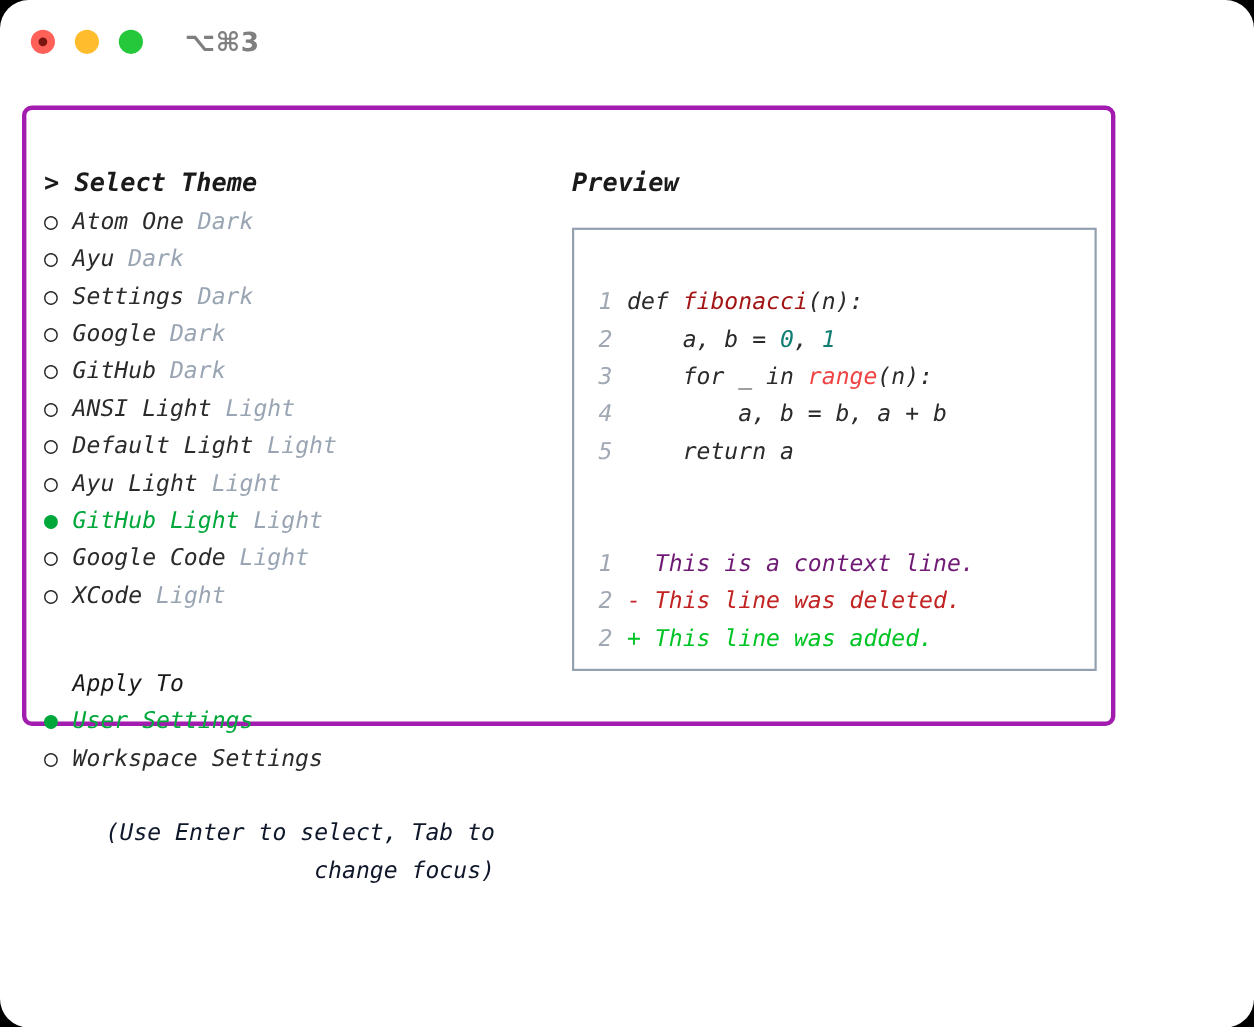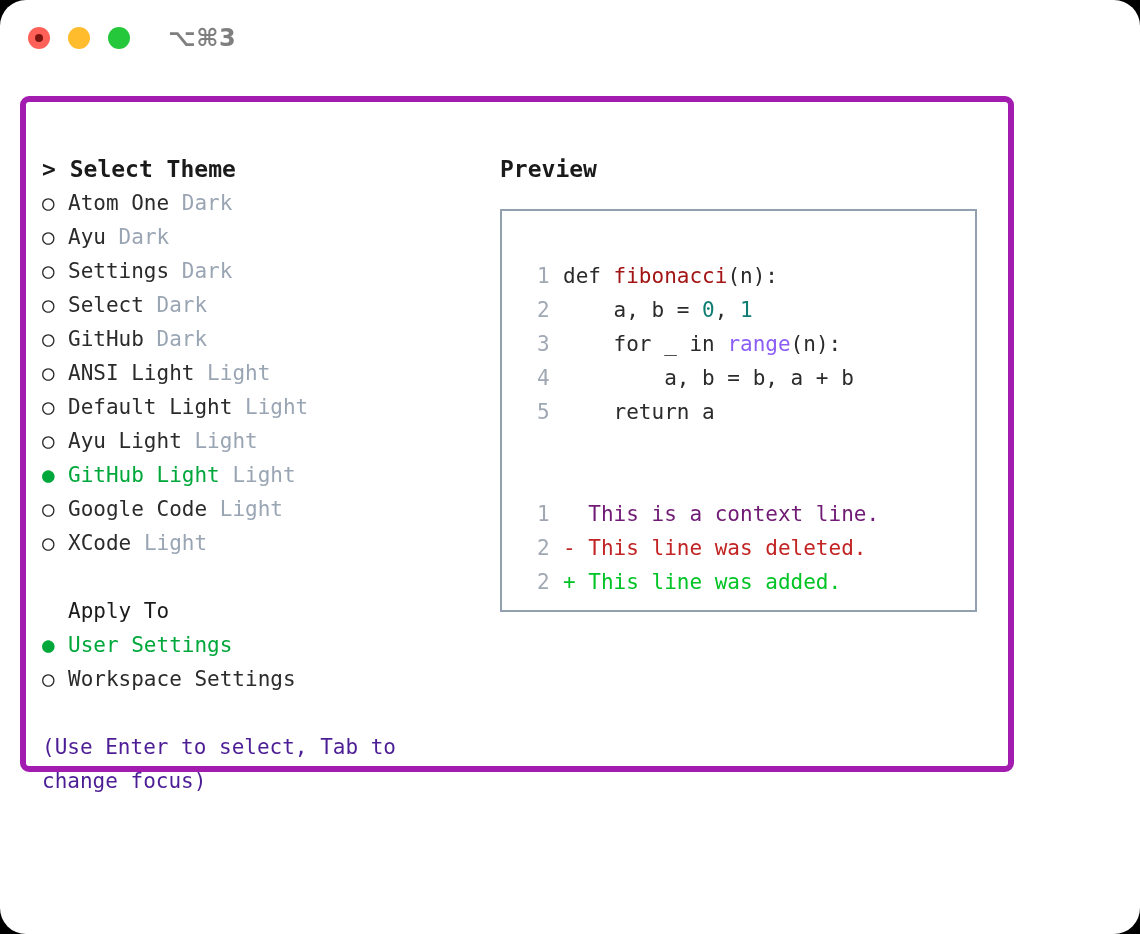--- a/index.html
+++ b/index.html
@@ -63,25 +63,26 @@
     letter-spacing: 0.5px;
     white-space: pre;
   }
 
   
   #panel {
     position: absolute;
     left: 20px;
     top: 96px;
     width: 994px;
-    height: 676px;
-    border: 6px solid #a21caf;
+    height: 564px;
+    border: 4px solid #a21caf;
     border-radius: 9px;
     box-sizing: border-box;
     background: #ffffff;
+    font-style: italic;
   }
 
   
   #left-col {
     position: absolute;
     left: 16px;
     top: 50px;
     width: 440px;
   }
 
@@ -108,37 +109,39 @@
   .opt.selected .label  { color: #00a83b; }
   .opt .label  { color: #2b2b2b; }
   .opt .tag    { color: #9aa5b4; }
 
   #applyto-hdr {
     font-size: 21px;
     line-height: 34px;
     color: #1a1a1a;
     white-space: pre;
     padding-left: 26px;
+    margin-top: 12px;
   }
 
   #spacer-1 { height: 34px; }
   #spacer-2 { height: 34px; }
 
   #hint {
     font-size: 21px;
     line-height: 34px;
-    color: #4c1d95;
+    color: #0f172a;
     width: 410px;
     white-space: pre-wrap;
+    text-align: right;
   }
 
   
   #right-col {
     position: absolute;
-    left: 474px;
+    left: 496px;
     top: 50px;
     width: 500px;
   }
 
   #preview-hdr {
     font-size: 23px;
     font-weight: bold;
     color: #1a1a1a;
     line-height: 34px;
     white-space: pre;
@@ -156,31 +159,31 @@
 
   #code {
     position: absolute;
     left: 22px;
     top: 48px;
     font-size: 21px;
     line-height: 34px;
     white-space: pre;
   }
 
-  .cl { white-space: pre; margin-left: 13px; }
+  .cl { white-space: pre; }
   .ln {
     display: inline-block;
     width: 26px;
     color: #a0a8b4;
     text-align: left;
   }
   .kw   { color: #2b2b2b; }
   .fn   { color: #a31515; }
   .num  { color: #0f7d72; }
-  .call { color: #8b5cf6; }
+  .call { color: #ef4444; }
   .plain{ color: #2b2b2b; }
 
   .blank-line { height: 34px; }
 
   .ctx { color: #701a75; }
   .del { color: #c22323; }
   .add { color: #00c425; }
 </style>
 </head>
 <body>
@@ -197,21 +200,21 @@
   </div>
 
   <div id="panel">
 
     <div id="left-col">
       <div class="hdr">&gt; Select Theme</div>
       <div id="theme-list">
           <div class="opt"><span class="bullet">○</span><span class="label">Atom One</span> <span class="tag">Dark</span></div>
           <div class="opt"><span class="bullet">○</span><span class="label">Ayu</span> <span class="tag">Dark</span></div>
           <div class="opt"><span class="bullet">○</span><span class="label">Settings</span> <span class="tag">Dark</span></div>
-          <div class="opt"><span class="bullet">○</span><span class="label">Select</span> <span class="tag">Dark</span></div>
+          <div class="opt"><span class="bullet">○</span><span class="label">Google</span> <span class="tag">Dark</span></div>
           <div class="opt"><span class="bullet">○</span><span class="label">GitHub</span> <span class="tag">Dark</span></div>
           <div class="opt"><span class="bullet">○</span><span class="label">ANSI Light</span> <span class="tag">Light</span></div>
           <div class="opt"><span class="bullet">○</span><span class="label">Default Light</span> <span class="tag">Light</span></div>
           <div class="opt"><span class="bullet">○</span><span class="label">Ayu Light</span> <span class="tag">Light</span></div>
           <div class="opt selected"><span class="bullet">●</span><span class="label">GitHub Light</span> <span class="tag">Light</span></div>
           <div class="opt"><span class="bullet">○</span><span class="label">Google Code</span> <span class="tag">Light</span></div>
           <div class="opt"><span class="bullet">○</span><span class="label">XCode</span> <span class="tag">Light</span></div>
         </div>
       <div id="spacer-1"></div>
       <div id="applyto-hdr">Apply To</div>

